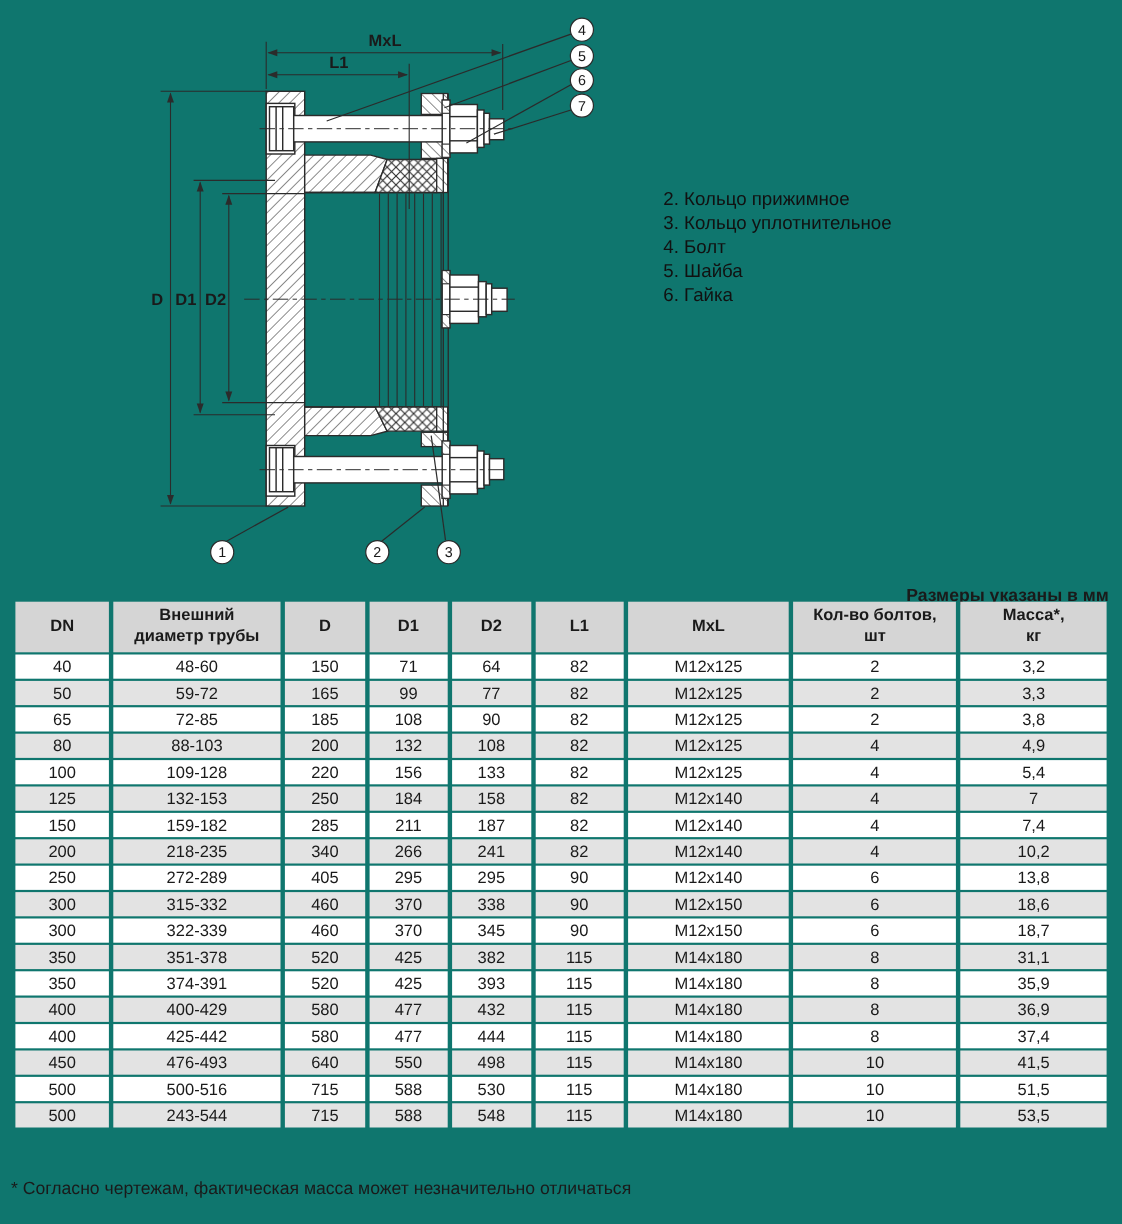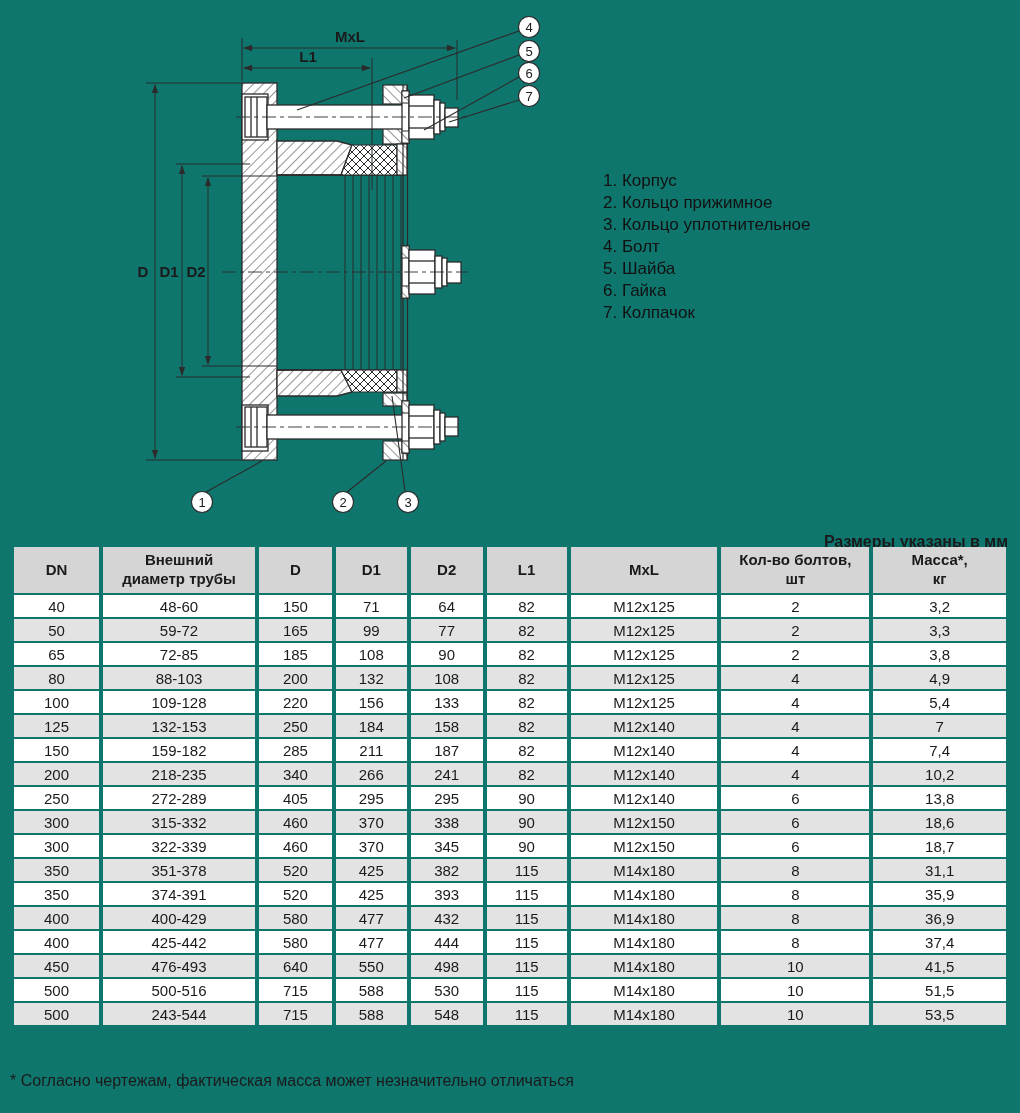--- a/index.html
+++ b/index.html
@@ -197,27 +197,25 @@
         <text class="ballnum" x="529" y="77.5" text-anchor="middle" stroke="none">6</text>
       </g>
       <g>
         <circle cx="529" cy="96" r="10.5" fill="#fff"></circle>
         <text class="ballnum" x="529" y="100.5" text-anchor="middle" stroke="none">7</text>
       </g>
     </g>
   </svg>
 
   <div class="legend">
-    <div>1. Корпус</div>
     <div>2. Кольцо прижимное</div>
     <div>3. Кольцо уплотнительное</div>
     <div>4. Болт</div>
     <div>5. Шайба</div>
     <div>6. Гайка</div>
-    <div>7. Колпачок</div>
   </div>
 
   <div class="units-note">Размеры указаны в мм</div>
 
   <table class="dims">
     <colgroup>
       <col style="width:84px">
         <col style="width:150px">
         <col style="width:72px">
       <col style="width:70px">

